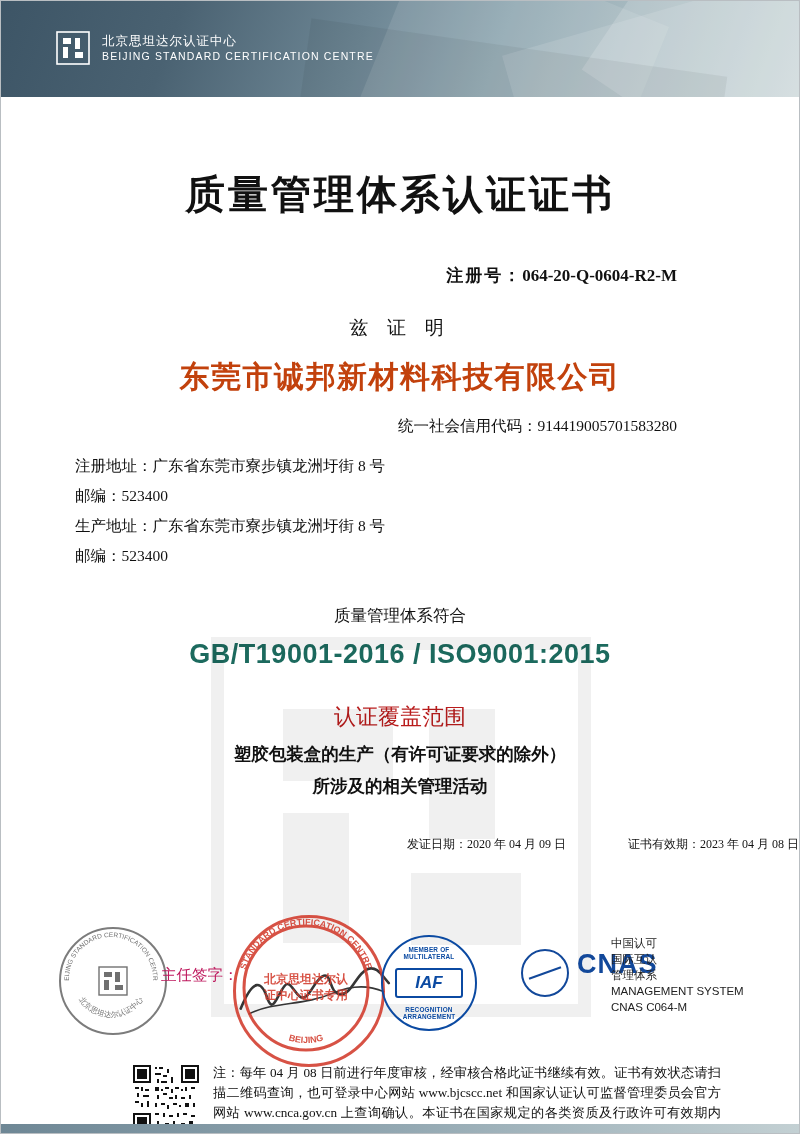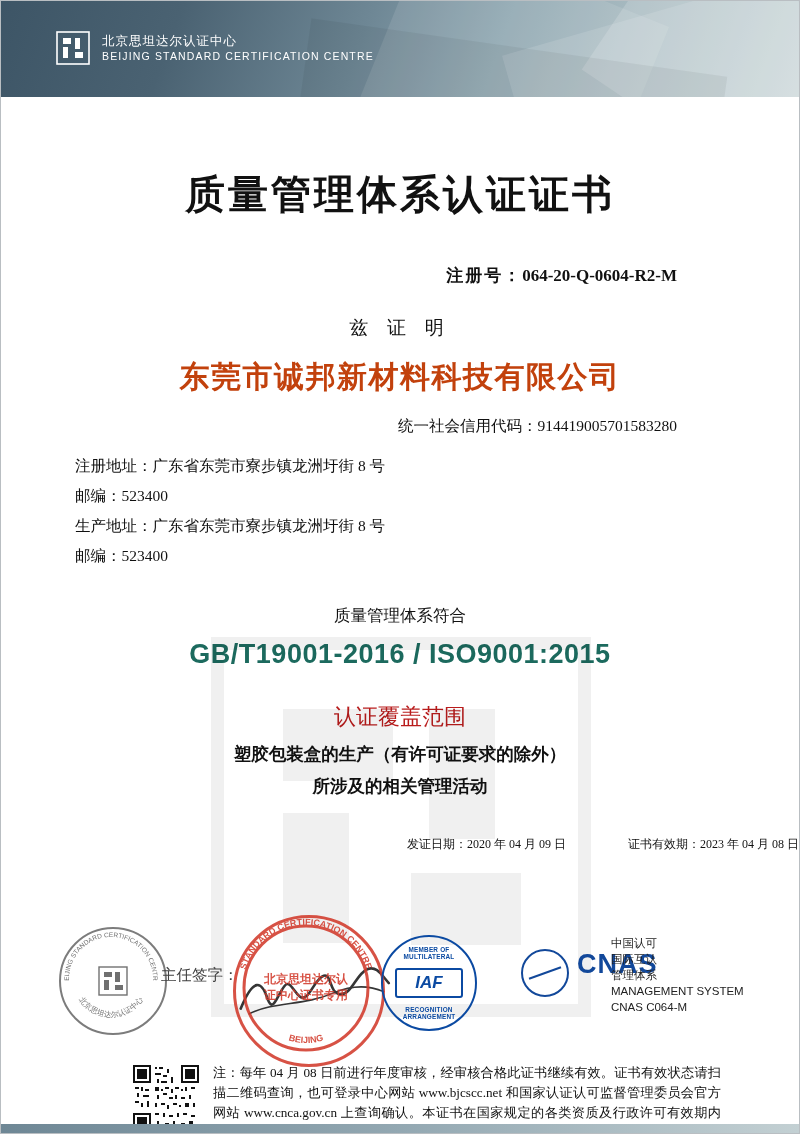--- a/index.html
+++ b/index.html
@@ -195,21 +195,21 @@
     left: 50%; top: 50%;
     transform: translate(-50%, -50%);
     width: 30px; height: 30px;
   }
 
   .sign-label {
     position: absolute;
     left: 160px;
     top: 38px;
     font-size: 15.5px;
-    color: #404040;
+    color: #be185d;
   }
   .signature {
     position: absolute;
     left: 232px;
     top: 34px;
     width: 160px;
     height: 56px;
     color: #1b1b1b;
     font-size: 34px;
     font-family: "DejaVu Serif", serif;

